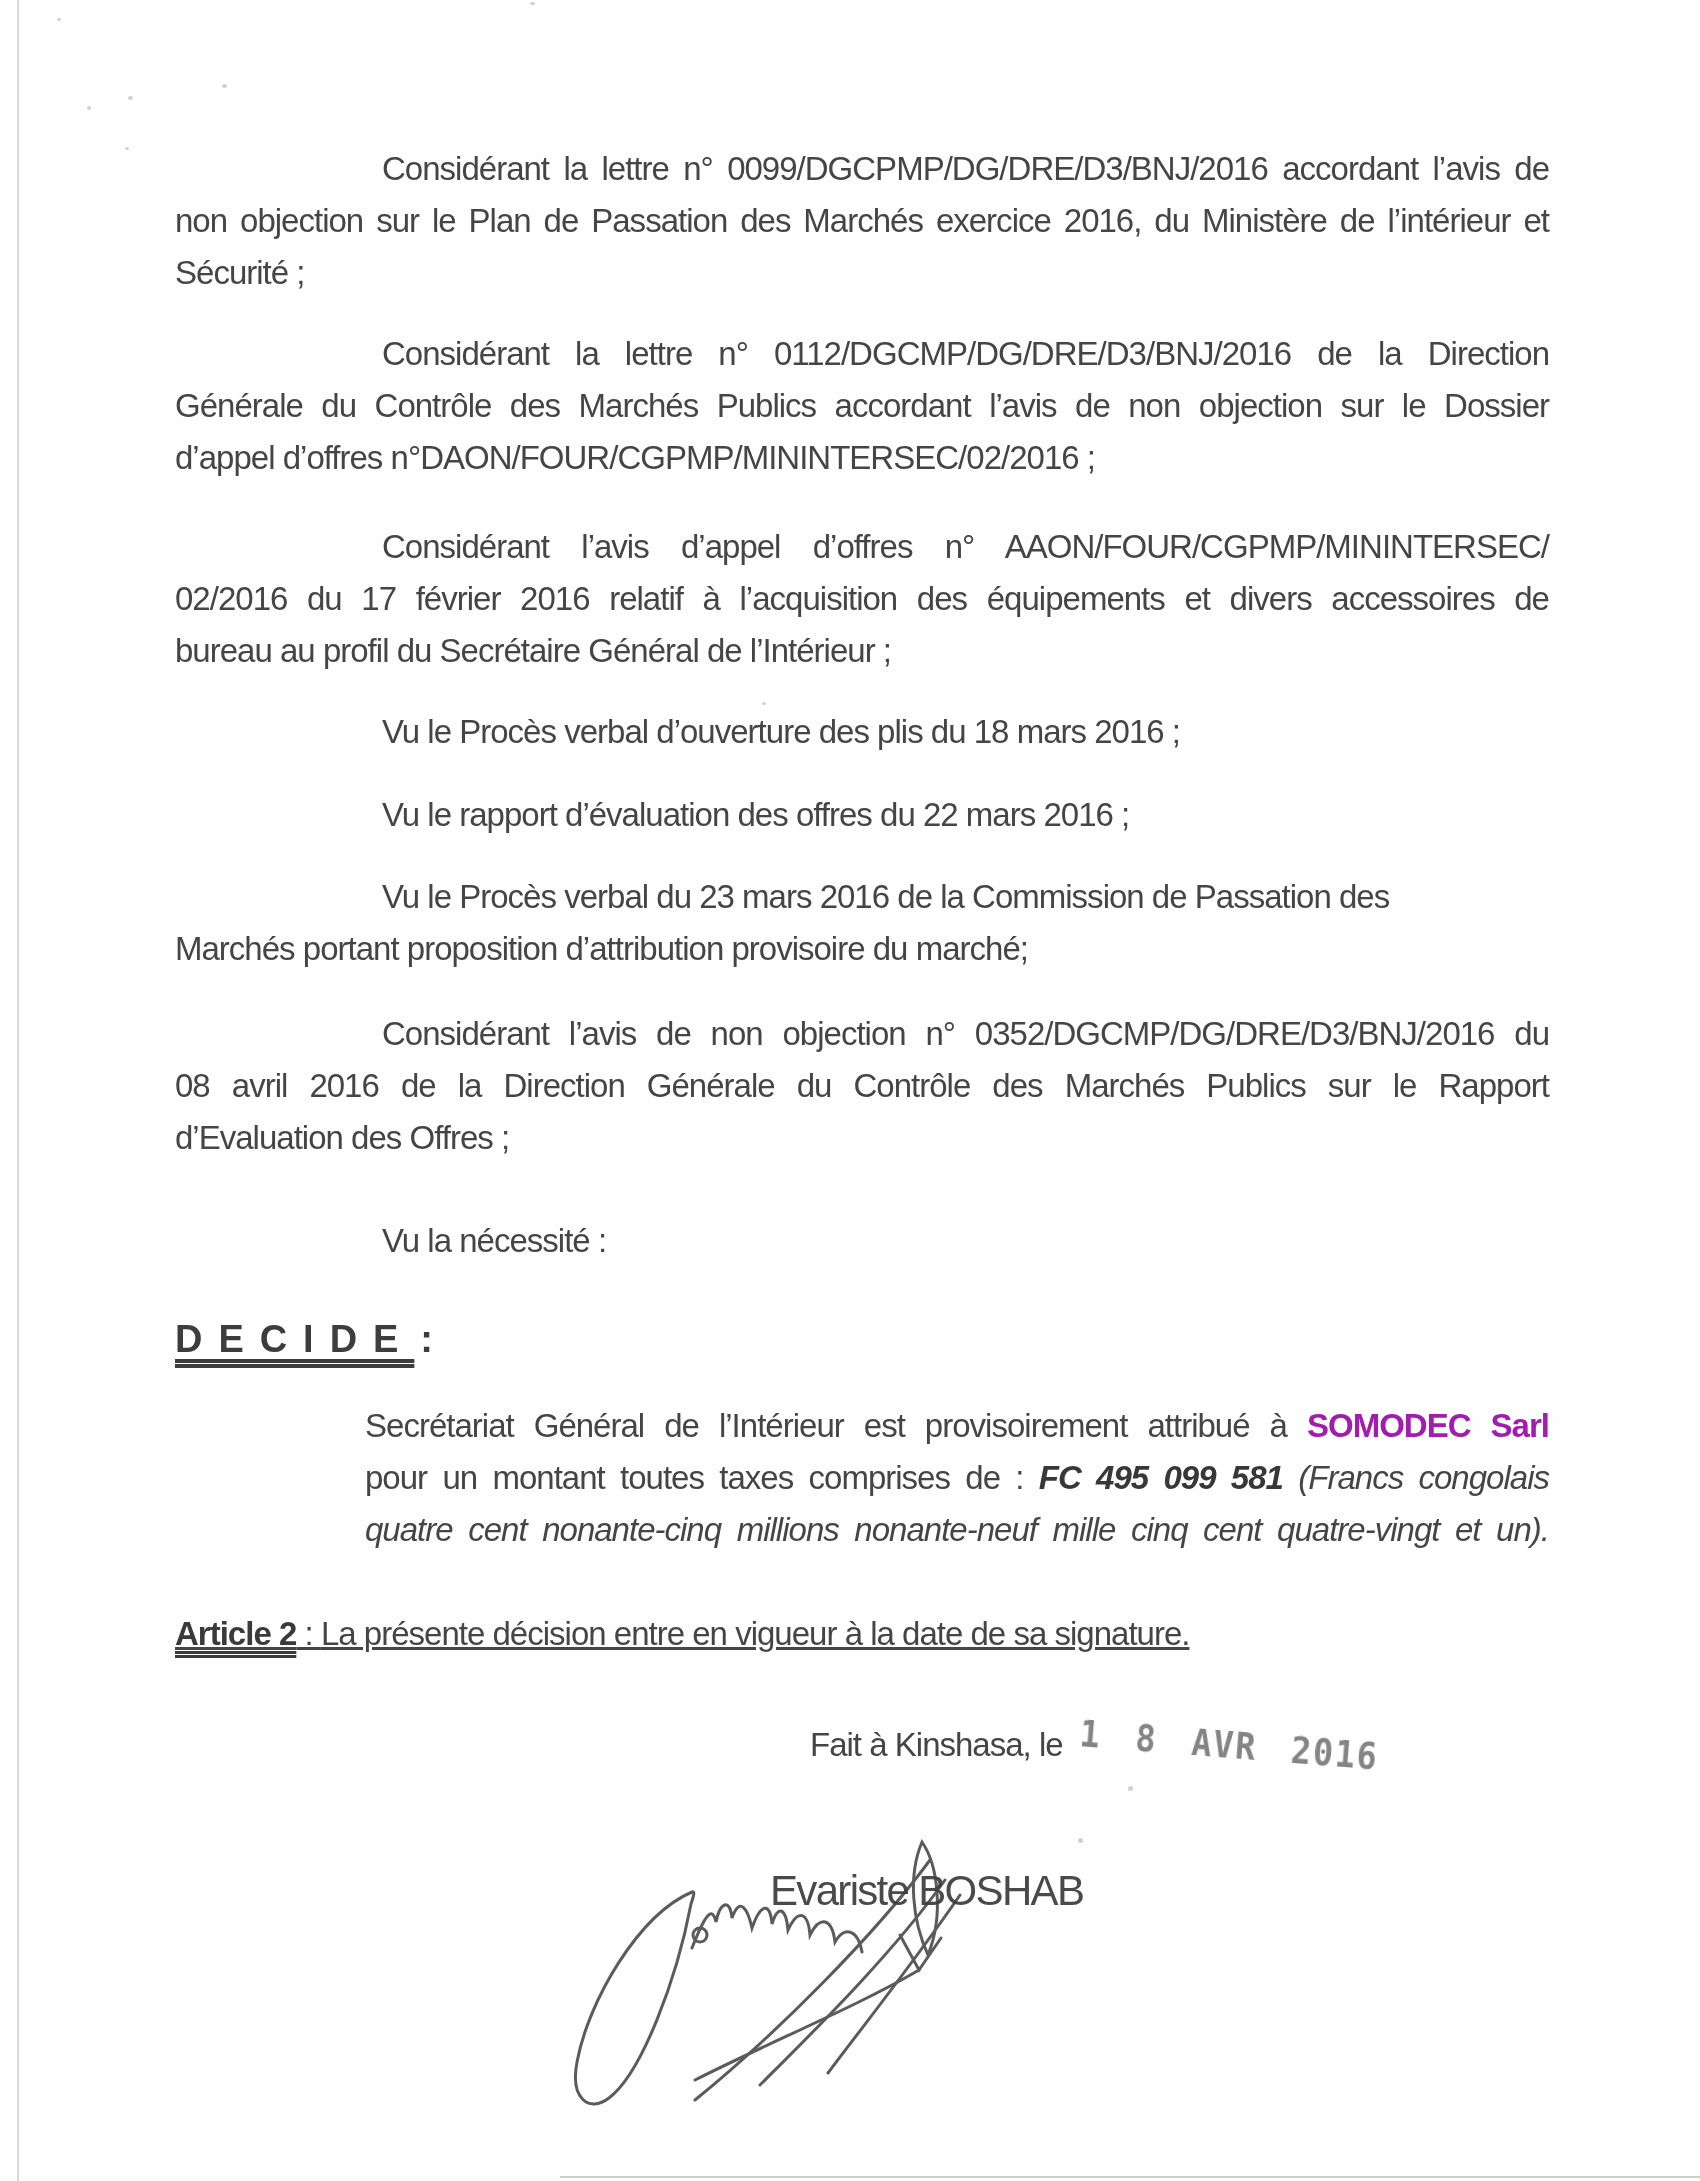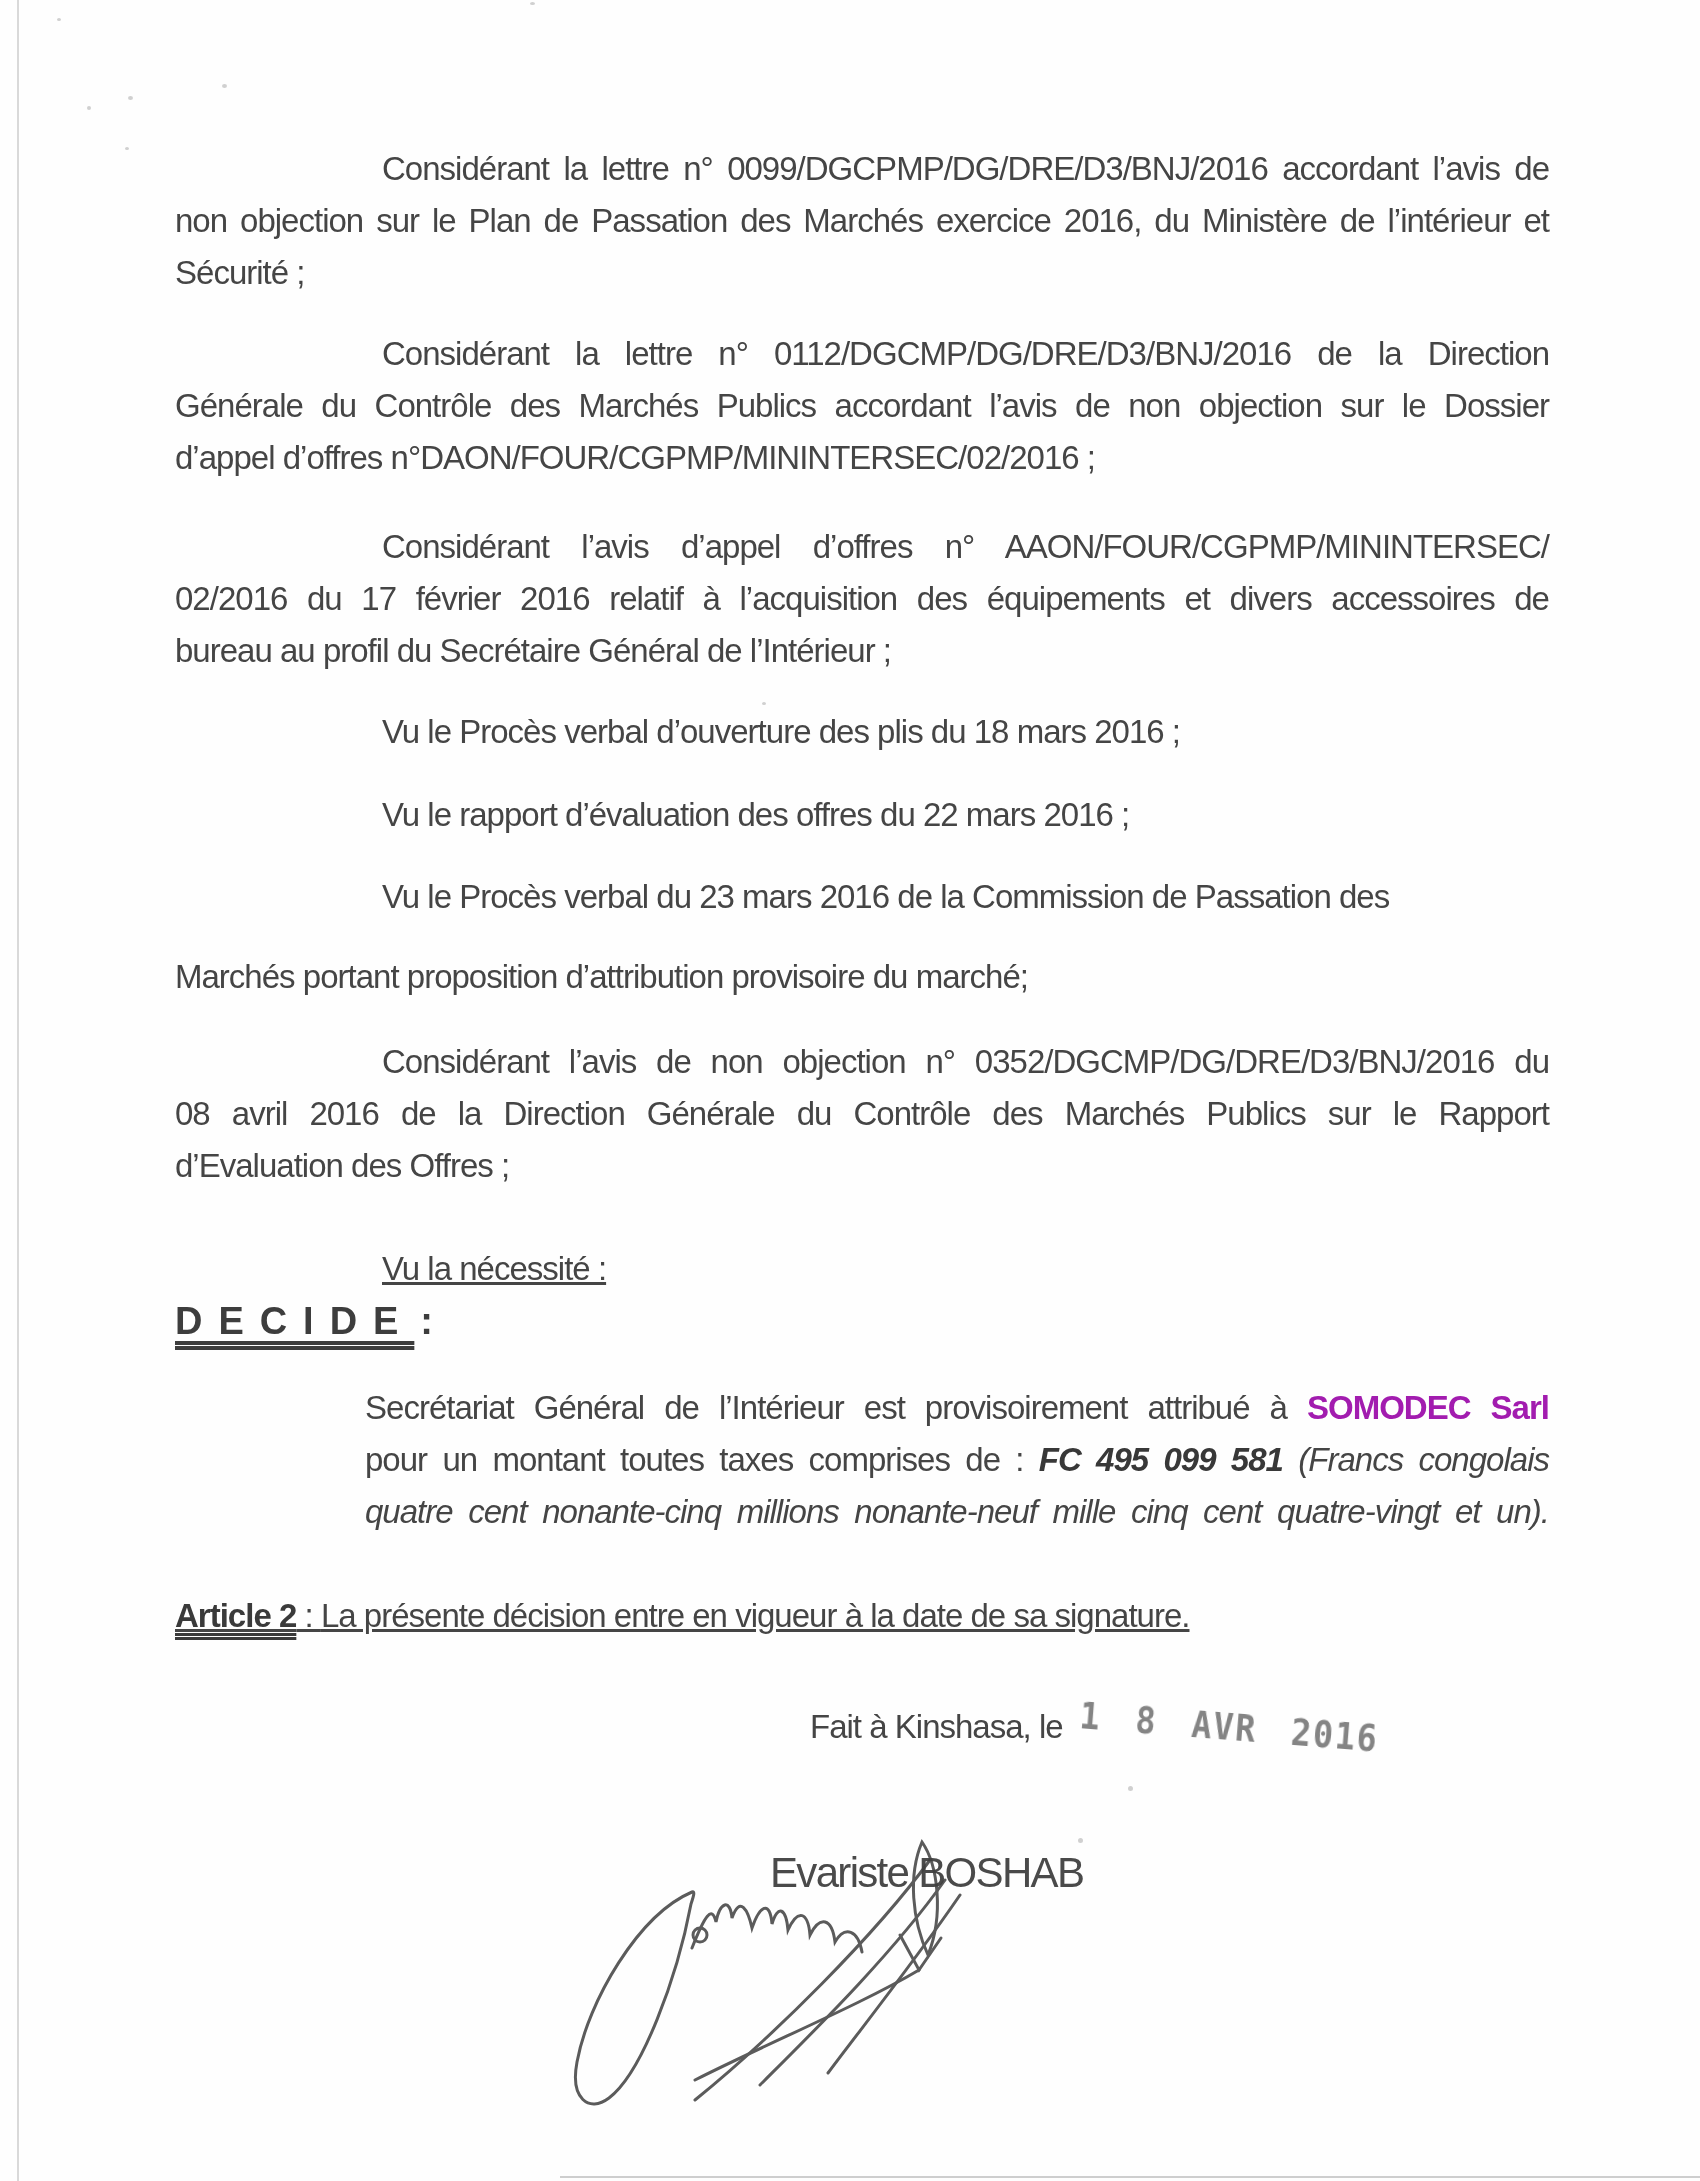--- a/index.html
+++ b/index.html
@@ -19,22 +19,22 @@
   .content{
     position:absolute;left:0;top:0;right:16px;
     padding:143px 135px 0 175px;
     font-size:33px;letter-spacing:-0.03em;line-height:52px;
   }
   .para{margin:0;}
   .ln{display:block;text-align:left;white-space:normal;}
   .just{text-align:justify;text-align-last:justify;}
   .ind{text-indent:207px;}
   .mb29{margin-bottom:29px;} .mb37{margin-bottom:37px;} .mb31{margin-bottom:31px;}
-  .mb30{margin-bottom:30px;} .mb28{margin-bottom:28px;} .mb33{margin-bottom:33px;}
-  .mb51{margin-bottom:51px;} .mb46{text-decoration:underline;} .mb52{margin-bottom:52px;}
+  .mb30{margin-bottom:30px;} .mb28{} .mb33{margin-bottom:33px;}
+  .mb51{margin-bottom:51px;} .mb46{margin-bottom:46px;} .mb52{margin-bottom:52px;}
   .mb57{margin-bottom:57px;text-decoration:underline;} .mb94{margin-bottom:94px;}
 
   .decide-line{text-align:left;}
   .decide-label{
     display:inline-block;font-size:38px;font-weight:bold;letter-spacing:.42em;
     color:#3d3d3d;
     text-decoration:underline;text-decoration-style:double;
     text-decoration-thickness:4px;text-underline-offset:7px;
   }
   .decide-colon{font-size:38px;font-weight:bold;color:#3d3d3d;margin-left:6px;}

